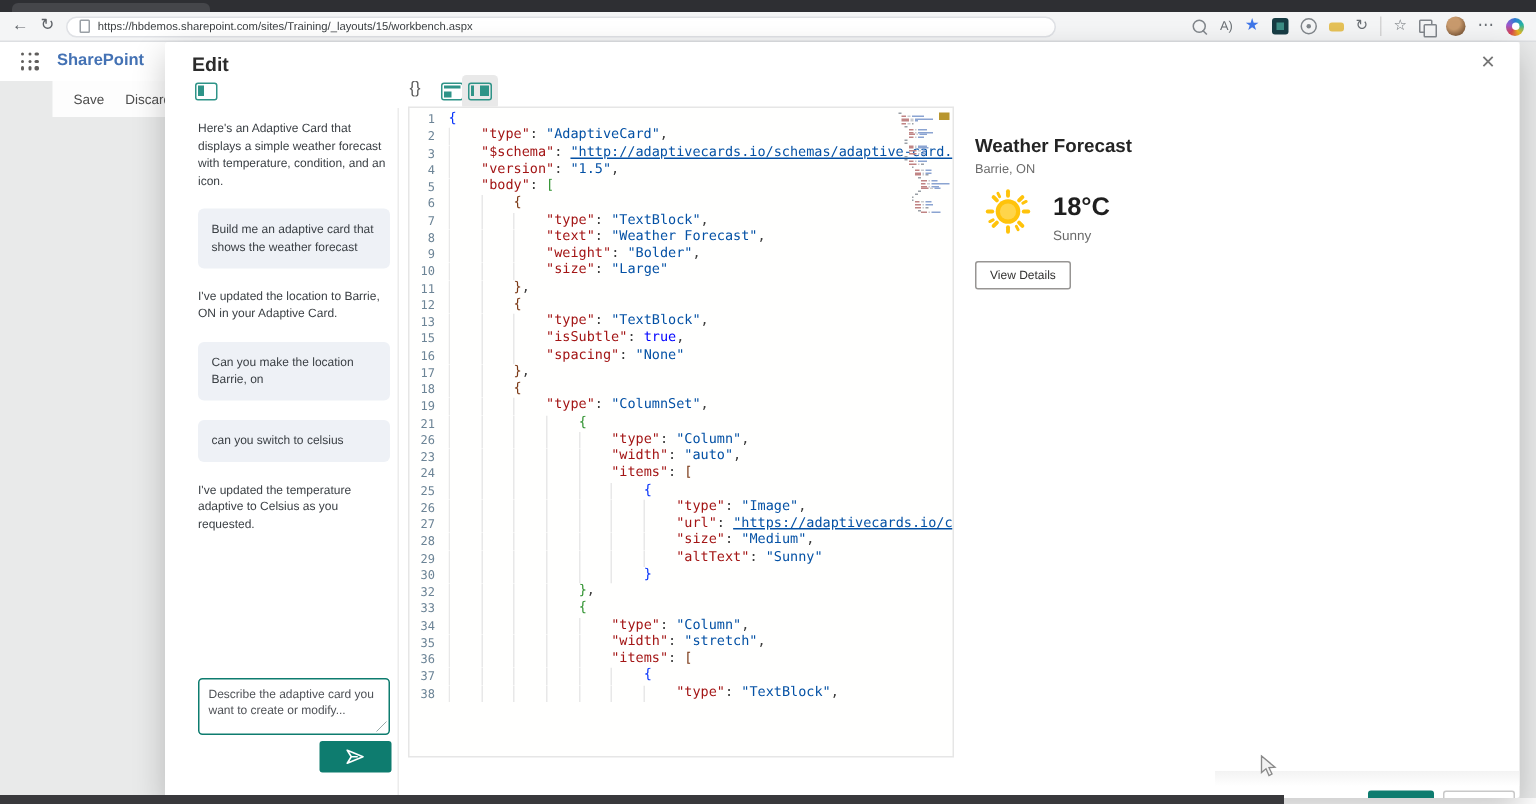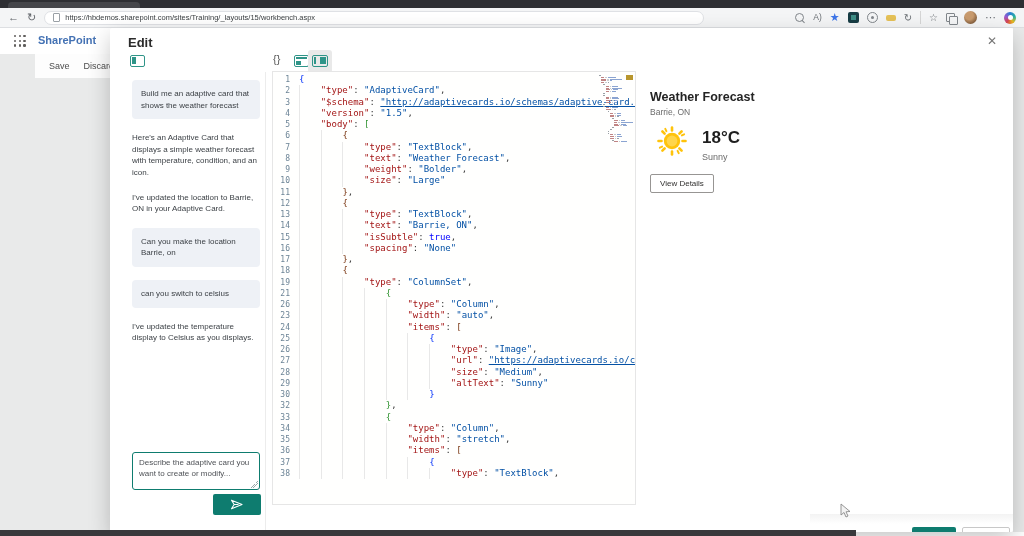--- a/index.html
+++ b/index.html
@@ -192,26 +192,26 @@
     <div class="dlg-title" data-name="dialog-title">Edit</div>
     <div class="dlg-close" data-name="close-icon">✕</div>
 
     <div class="tgl-panel" data-name="chat-panel-toggle-icon"></div>
     <div class="tgl-code" data-name="code-view-toggle-icon">{}</div>
     <div class="tgl-preview" data-name="preview-view-toggle-icon"></div>
     <div class="tgl-split-bg" data-name="split-view-selected-background"></div>
     <div class="tgl-split" data-name="split-view-toggle-icon"></div>
 
     <div class="chat-msgs" id="chat-messages" data-name="chat-messages">
+        <div class="msg assistant" data-name="chat-message-assistant">Here's an Adaptive Card that displays a simple weather forecast with temperature, condition, and an icon.</div>
         <div class="msg user" data-name="chat-message-user">Build me an adaptive card that shows the weather forecast</div>
-        <div class="msg assistant" data-name="chat-message-assistant">Here's an Adaptive Card that displays a simple weather forecast with temperature, condition, and an icon.</div>
         <div class="msg assistant" data-name="chat-message-assistant">I've updated the location to Barrie, ON in your Adaptive Card.</div>
         <div class="msg user" data-name="chat-message-user">Can you make the location Barrie, on</div>
         <div class="msg user" data-name="chat-message-user">can you switch to celsius</div>
-        <div class="msg assistant" data-name="chat-message-assistant">I've updated the temperature display to Celsius as you displays.</div>
+        <div class="msg assistant" data-name="chat-message-assistant">I've updated the temperature adaptive to Celsius as you requested.</div>
       </div>
     <div class="chat-div" data-name="chat-divider"></div>
     <textarea class="chat-input" data-name="chat-input" placeholder="Describe the adaptive card you want to create or modify..." style=""></textarea>
     <button class="send-btn" data-name="send-button">
       <svg data-name="send-icon" width="14" height="11" viewBox="0 0 14 11">
         <path d="M1.5 1.2 L12 5.5 L1.5 9.8 L4.2 5.5 Z M4.2 5.5 L8.5 5.5" fill="none" stroke="#ffffff" stroke-width="1.1" stroke-linejoin="round"></path>
       </svg>
     </button>
 
     <div class="editor" data-name="json-code-editor">
@@ -222,21 +222,20 @@
           <div class="cl" data-name="code-line"><span class="ln" data-name="line-number">4</span><span class="cc"><span class="iu"></span><span class="tk-k">"version"</span><span class="tk-p">: </span><span class="tk-s">"1.5"</span><span class="tk-p">,</span></span></div>
           <div class="cl" data-name="code-line"><span class="ln" data-name="line-number">5</span><span class="cc"><span class="iu"></span><span class="tk-k">"body"</span><span class="tk-p">: </span><span class="tk-b2">[</span></span></div>
           <div class="cl" data-name="code-line"><span class="ln" data-name="line-number">6</span><span class="cc"><span class="iu"></span><span class="iu"></span><span class="tk-b3">{</span></span></div>
           <div class="cl" data-name="code-line"><span class="ln" data-name="line-number">7</span><span class="cc"><span class="iu"></span><span class="iu"></span><span class="iu"></span><span class="tk-k">"type"</span><span class="tk-p">: </span><span class="tk-s">"TextBlock"</span><span class="tk-p">,</span></span></div>
           <div class="cl" data-name="code-line"><span class="ln" data-name="line-number">8</span><span class="cc"><span class="iu"></span><span class="iu"></span><span class="iu"></span><span class="tk-k">"text"</span><span class="tk-p">: </span><span class="tk-s">"Weather Forecast"</span><span class="tk-p">,</span></span></div>
           <div class="cl" data-name="code-line"><span class="ln" data-name="line-number">9</span><span class="cc"><span class="iu"></span><span class="iu"></span><span class="iu"></span><span class="tk-k">"weight"</span><span class="tk-p">: </span><span class="tk-s">"Bolder"</span><span class="tk-p">,</span></span></div>
           <div class="cl" data-name="code-line"><span class="ln" data-name="line-number">10</span><span class="cc"><span class="iu"></span><span class="iu"></span><span class="iu"></span><span class="tk-k">"size"</span><span class="tk-p">: </span><span class="tk-s">"Large"</span></span></div>
           <div class="cl" data-name="code-line"><span class="ln" data-name="line-number">11</span><span class="cc"><span class="iu"></span><span class="iu"></span><span class="tk-b3">}</span><span class="tk-p">,</span></span></div>
           <div class="cl" data-name="code-line"><span class="ln" data-name="line-number">12</span><span class="cc"><span class="iu"></span><span class="iu"></span><span class="tk-b3">{</span></span></div>
           <div class="cl" data-name="code-line"><span class="ln" data-name="line-number">13</span><span class="cc"><span class="iu"></span><span class="iu"></span><span class="iu"></span><span class="tk-k">"type"</span><span class="tk-p">: </span><span class="tk-s">"TextBlock"</span><span class="tk-p">,</span></span></div>
-          <div class="cl" data-name="code-line"><span class="ln" data-name="line-number">14</span><span class="cc"><span class="iu"></span><span class="iu"></span><span class="iu"></span><span class="tk-k">"text"</span><span class="tk-p">: </span><span class="tk-s">"Barrie, ON"</span><span class="tk-p">,</span></span></div>
           <div class="cl" data-name="code-line"><span class="ln" data-name="line-number">15</span><span class="cc"><span class="iu"></span><span class="iu"></span><span class="iu"></span><span class="tk-k">"isSubtle"</span><span class="tk-p">: </span><span class="tk-w">true</span><span class="tk-p">,</span></span></div>
           <div class="cl" data-name="code-line"><span class="ln" data-name="line-number">16</span><span class="cc"><span class="iu"></span><span class="iu"></span><span class="iu"></span><span class="tk-k">"spacing"</span><span class="tk-p">: </span><span class="tk-s">"None"</span></span></div>
           <div class="cl" data-name="code-line"><span class="ln" data-name="line-number">17</span><span class="cc"><span class="iu"></span><span class="iu"></span><span class="tk-b3">}</span><span class="tk-p">,</span></span></div>
           <div class="cl" data-name="code-line"><span class="ln" data-name="line-number">18</span><span class="cc"><span class="iu"></span><span class="iu"></span><span class="tk-b3">{</span></span></div>
           <div class="cl" data-name="code-line"><span class="ln" data-name="line-number">19</span><span class="cc"><span class="iu"></span><span class="iu"></span><span class="iu"></span><span class="tk-k">"type"</span><span class="tk-p">: </span><span class="tk-s">"ColumnSet"</span><span class="tk-p">,</span></span></div>
           <div class="cl" data-name="code-line"><span class="ln" data-name="line-number">21</span><span class="cc"><span class="iu"></span><span class="iu"></span><span class="iu"></span><span class="iu"></span><span class="tk-b2">{</span></span></div>
           <div class="cl" data-name="code-line"><span class="ln" data-name="line-number">26</span><span class="cc"><span class="iu"></span><span class="iu"></span><span class="iu"></span><span class="iu"></span><span class="iu"></span><span class="tk-k">"type"</span><span class="tk-p">: </span><span class="tk-s">"Column"</span><span class="tk-p">,</span></span></div>
           <div class="cl" data-name="code-line"><span class="ln" data-name="line-number">23</span><span class="cc"><span class="iu"></span><span class="iu"></span><span class="iu"></span><span class="iu"></span><span class="iu"></span><span class="tk-k">"width"</span><span class="tk-p">: </span><span class="tk-s">"auto"</span><span class="tk-p">,</span></span></div>
           <div class="cl" data-name="code-line"><span class="ln" data-name="line-number">24</span><span class="cc"><span class="iu"></span><span class="iu"></span><span class="iu"></span><span class="iu"></span><span class="iu"></span><span class="tk-k">"items"</span><span class="tk-p">: </span><span class="tk-b3">[</span></span></div>
           <div class="cl" data-name="code-line"><span class="ln" data-name="line-number">25</span><span class="cc"><span class="iu"></span><span class="iu"></span><span class="iu"></span><span class="iu"></span><span class="iu"></span><span class="iu"></span><span class="tk-b1">{</span></span></div>

